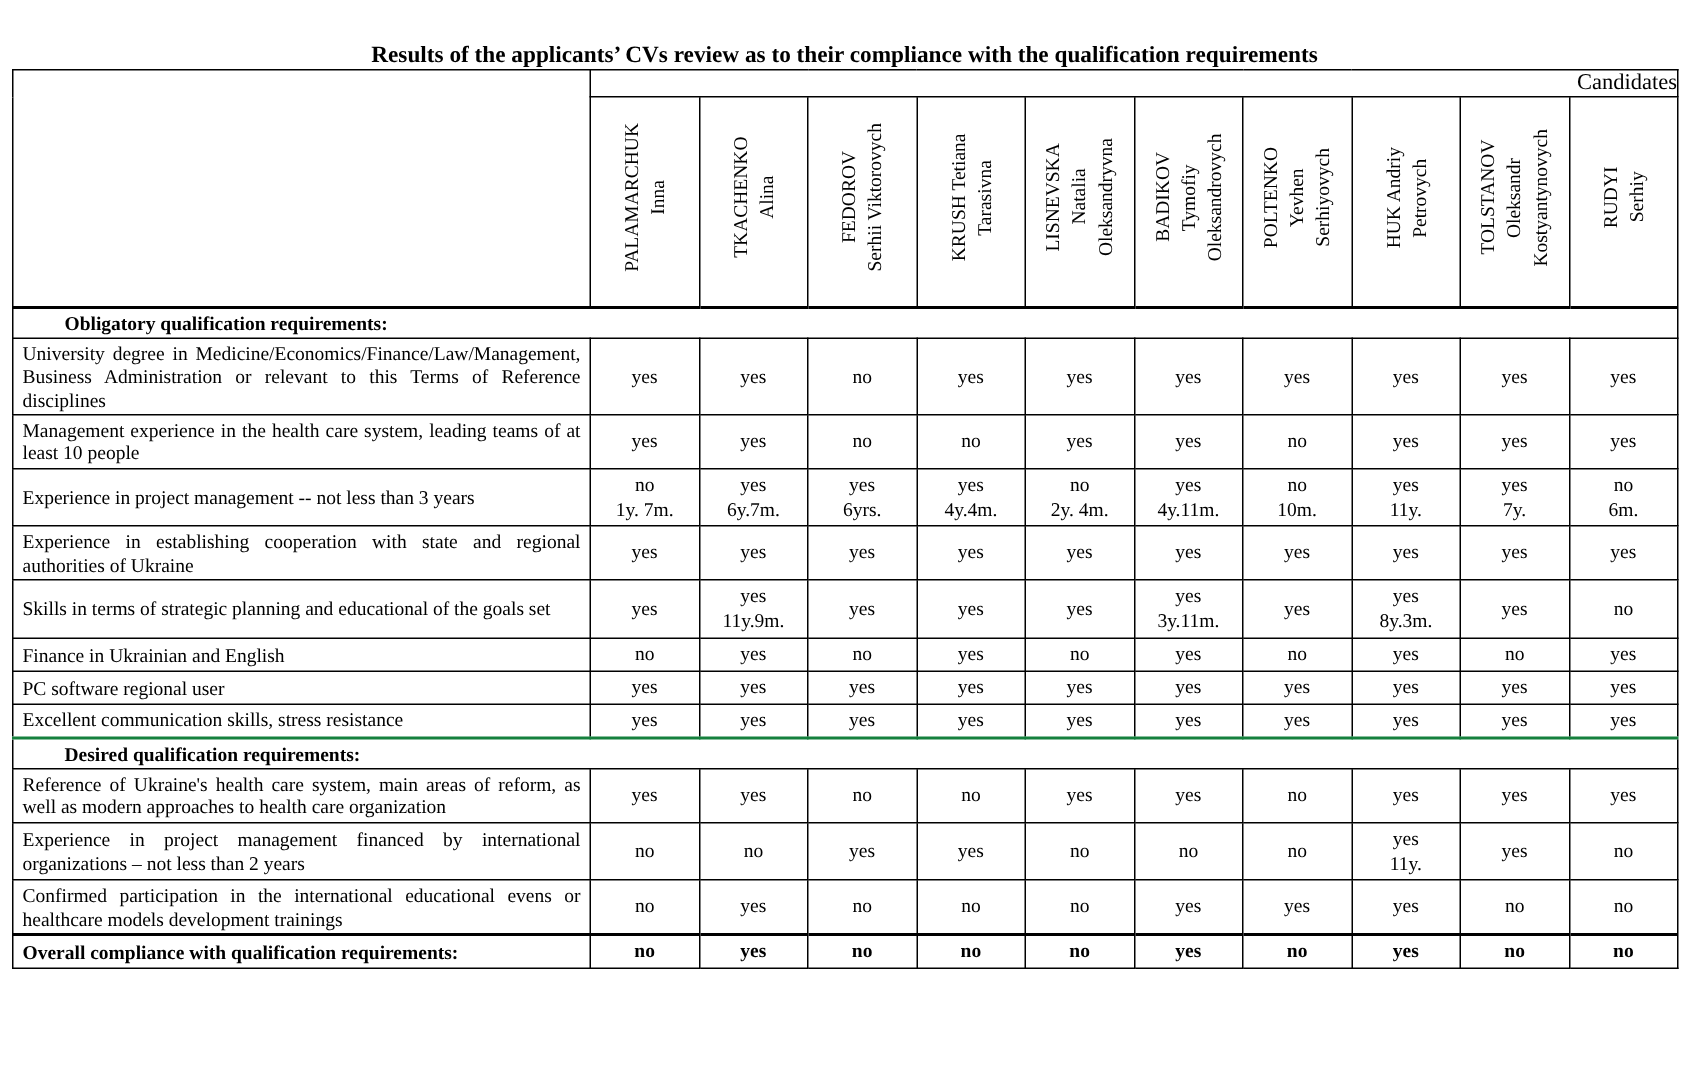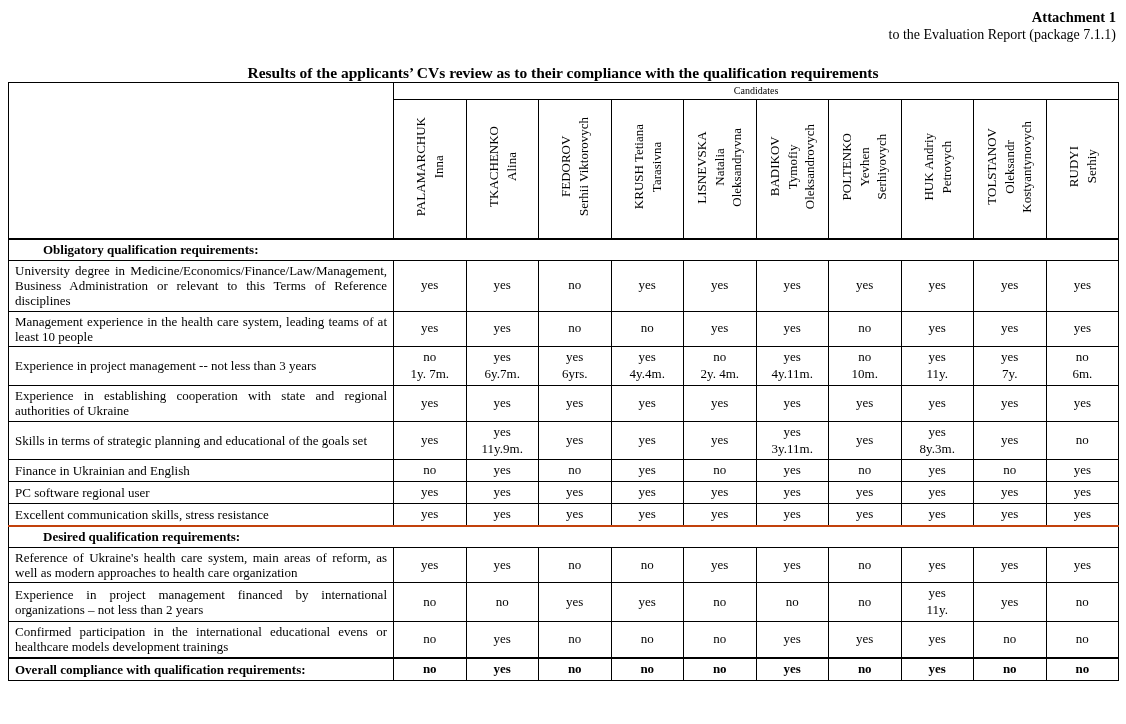--- a/index.html
+++ b/index.html
@@ -15,21 +15,21 @@
   .doc-title { text-align: center; font-weight: bold; font-size: 15.5px; margin-top: 20px; }
   .doc-subtitle { text-align: center; font-size: 15px; margin: 2px 0 5px 0; }
 
   table.compliance {
     border-collapse: collapse; table-layout: fixed; width: 1110px;
   }
   col.label-col { width: 385px; }
   col.cand-col  { width: 72.5px; }
   th, td { border: 1px solid #000; padding: 0; }
 
-  th.cand-head { height: 17px; font-weight: normal; font-size: 10px; text-align: center; vertical-align: middle; }
+  th.cand-head { height: 17px; font-weight: normal; font-size: 15px; text-align: right; vertical-align: middle; }
   tr.name-row th { height: 140px; vertical-align: middle; text-align: center; font-weight: normal; border-bottom: 2px solid #000; }
   th.corner { border-bottom: 2px solid #000; }
   .vname {
     display: inline-block;
     writing-mode: vertical-rl;
     transform: rotate(180deg);
     white-space: pre-line;
     font-size: 13px; line-height: 1.35; text-align: center;
   }
 
@@ -37,34 +37,30 @@
     font-size: 13px; line-height: 1.18; text-align: justify;
     vertical-align: middle; padding: 2px 6px;
   }
   td.value-cell {
     font-size: 13px; line-height: 1.3; text-align: center; vertical-align: middle;
     white-space: pre-line; padding: 2px 2px;
   }
   tr.data td { }
   tr.section td {
     font-weight: bold; text-align: left; padding-left: 34px;
-    height: 21px; border-top: 2px solid #c2410c;
+    height: 21px; border-top: 2px solid #15803d;
   }
   tr.total td { font-weight: bold; border-top: 2px solid #000; }
   tr.total td.label-cell { text-align: left; margin-left: 27px; }
 </style>
 </head>
 <body>
 
 <div class="page">
 
-  <div class="doc-header">
-    <div class="attachment">Attachment 1</div>
-    <div class="report-ref">to the Evaluation Report (package 7.1.1)</div>
-  </div>
 
   <div class="doc-title">Results of the applicants’ CVs review as to their compliance with the qualification requirements</div>
 
   <table class="compliance">
     <colgroup>
       <col class="label-col">
       <col class="cand-col">
         <col class="cand-col">
         <col class="cand-col">
         <col class="cand-col">

